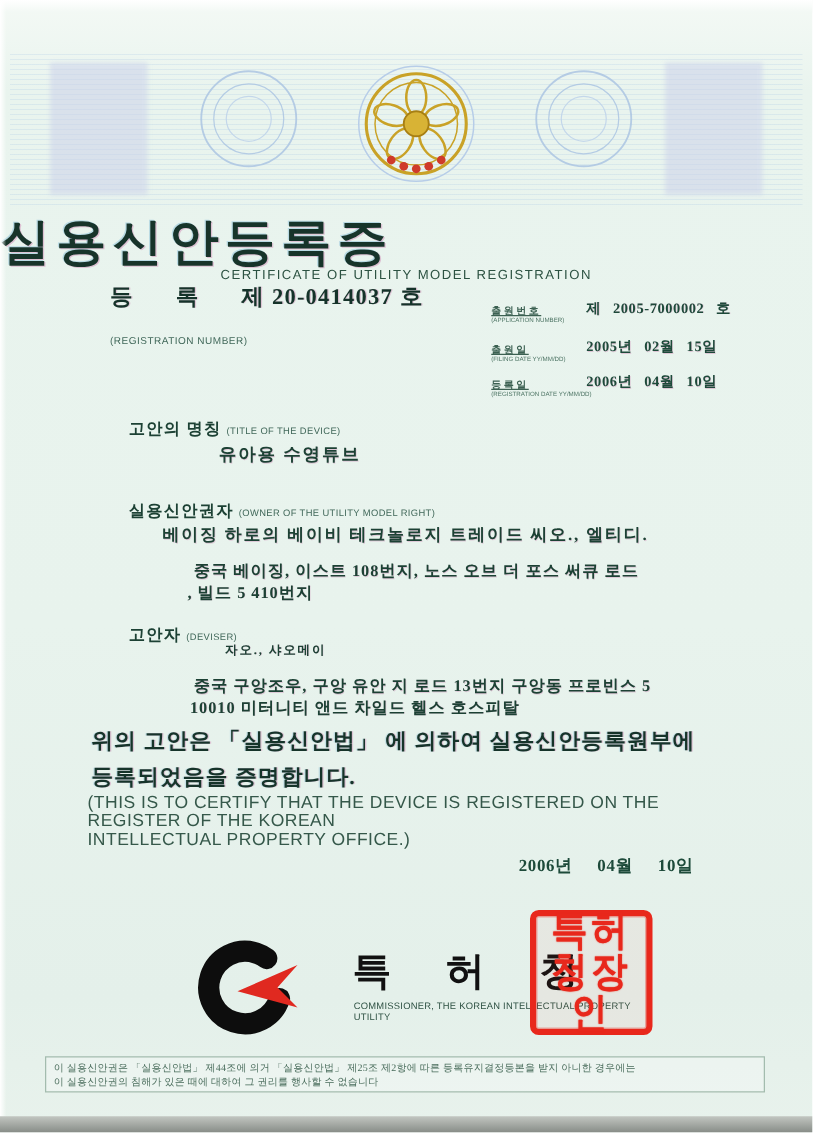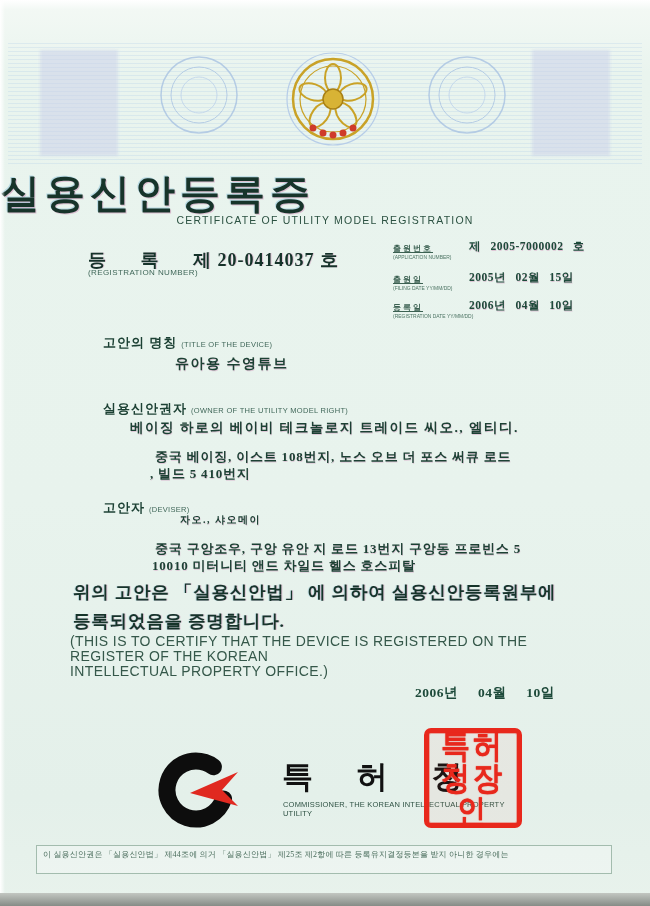--- a/index.html
+++ b/index.html
@@ -19,21 +19,21 @@
   .wm.left{left:32px;} .wm.right{right:32px;}
   .motif{position:absolute;top:10px;width:86px;height:86px;opacity:.8;}
   .emblem{position:absolute;left:272px;top:3px;width:106px;height:112px;}
   
   .title{position:absolute;left:0;top:166px;width:598px;text-align:left;
          font-size:40px;font-weight:bold;letter-spacing:5px;color:#17342a;
          text-shadow:1px 1px 0 rgba(190,60,140,.28), -1px -1px 0 rgba(60,150,200,.28);}
   .subtitle{position:absolute;left:0;top:214px;width:650px;text-align:center;
             font-family:"Liberation Sans", sans-serif;font-size:10.5px;letter-spacing:1.2px;color:#2c5242;}
   
-  .reg{position:absolute;left:88px;top:248px;font-size:18px;font-weight:bold;color:#15332a;
+  .reg{position:absolute;left:88px;top:225px;font-size:18px;font-weight:bold;color:#15332a;
        text-shadow:1px 0 0 rgba(190,60,140,.25);}
   .reg .word{word-spacing:30px;margin-right:30px;}
   .reg .num{letter-spacing:1px;}
   .reg-en{position:absolute;left:88px;top:268px;font-family:"Liberation Sans", sans-serif;
           font-size:8px;color:#41685a;letter-spacing:.4px;}
   
   .meta-row{position:absolute;left:393px;width:250px;display:flex;align-items:flex-start;}
   .meta-labels{width:76px;flex:none;padding-top:4px;}
   .m-label{font-size:8px;font-weight:bold;color:#3c6152;letter-spacing:2px;text-decoration:underline;}
   .m-label-en{font-family:"Liberation Sans", sans-serif;font-size:5.5px;color:#4d7464;transform:scale(.9);transform-origin:left top;white-space:nowrap;}
@@ -180,18 +180,19 @@
     <polygon points="86,26 38,47 86,60 70,44" fill="#e02920"></polygon>
   </svg>
   <div class="agency">특 허 청</div>
   <div class="commissioner">COMMISSIONER, THE KOREAN INTELLECTUAL PROPERTY UTILITY</div>
   <div class="seal">
     <div class="seal-text">특허청장인</div>
   </div>
 
   <div class="footnote">
     <div>이 실용신안권은 「실용신안법」 제44조에 의거 「실용신안법」 제25조 제2항에 따른 등록유지결정등본을 받지 아니한 경우에는</div>
+    <div>이 실용신안권의 침해가 있은 때에 대하여 그 권리를 행사할 수 없습니다</div>
   </div>
 
   <div class="scan-top"></div>
   <div class="scan-left"></div>
   <div class="scan-bottom"></div>
 </div>
 
 </body></html>

